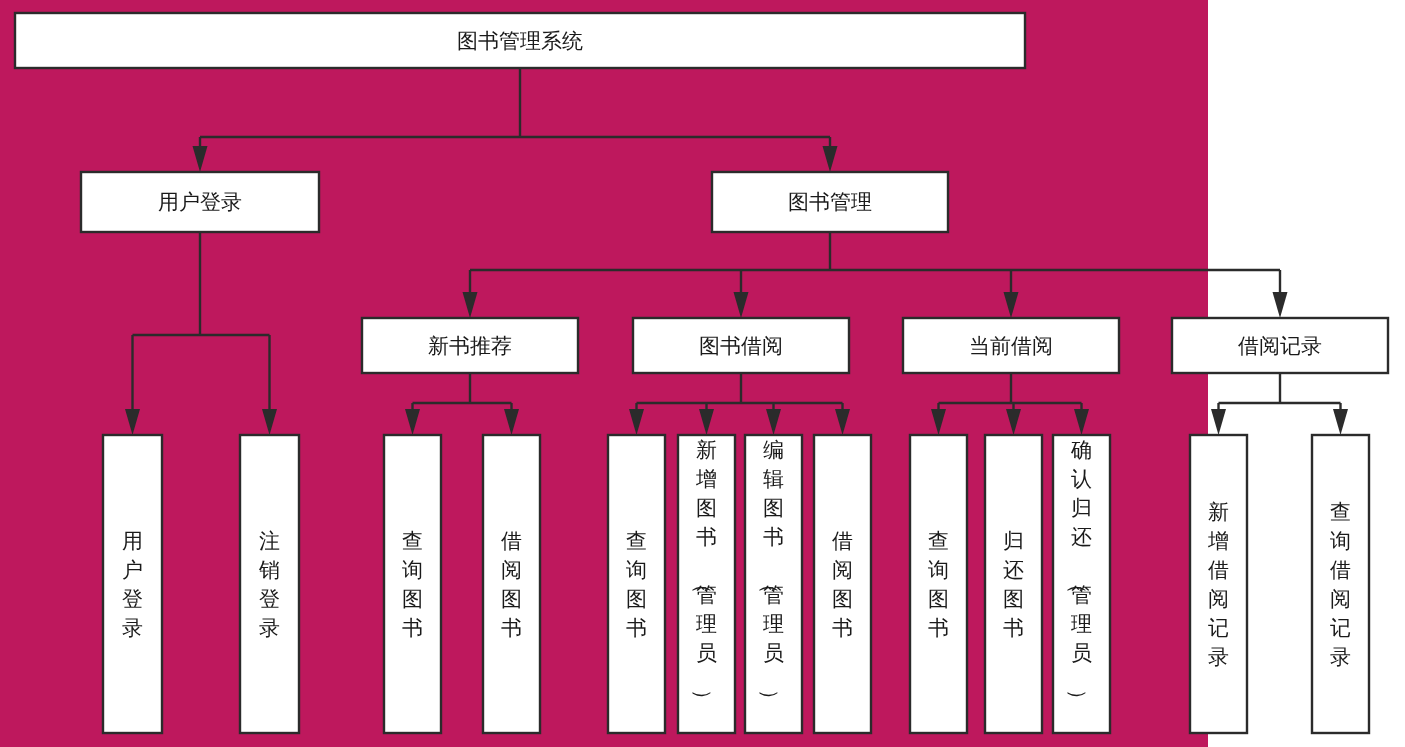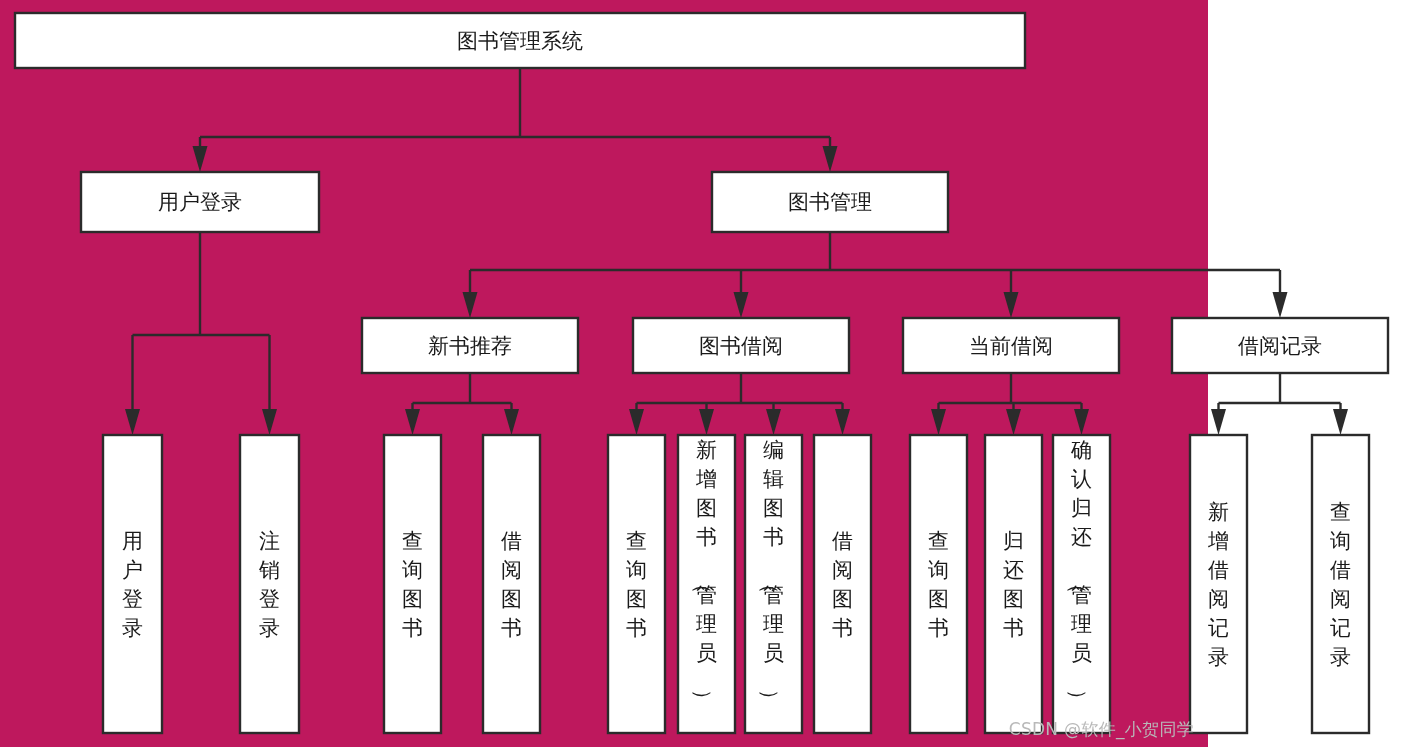--- a/index.html
+++ b/index.html
@@ -219,15 +219,14 @@
           <rect class="node-box" x="1190" y="435" width="57" height="298"></rect>
           <text class="node-label-vertical" x="1218.5" y="519"><tspan x="1218.5" dy="0">新</tspan><tspan x="1218.5" dy="29">增</tspan><tspan x="1218.5" dy="29">借</tspan><tspan x="1218.5" dy="29">阅</tspan><tspan x="1218.5" dy="29">记</tspan><tspan x="1218.5" dy="29">录</tspan></text>
         </g>
         <g>
           <rect class="node-box" x="1312" y="435" width="57" height="298"></rect>
           <text class="node-label-vertical" x="1340.5" y="519"><tspan x="1340.5" dy="0">查</tspan><tspan x="1340.5" dy="29">询</tspan><tspan x="1340.5" dy="29">借</tspan><tspan x="1340.5" dy="29">阅</tspan><tspan x="1340.5" dy="29">记</tspan><tspan x="1340.5" dy="29">录</tspan></text>
         </g>
       </g>
   </svg>
 
-  <div class="watermark">CSDN @软件_小贺同学</div>
 
 </div>
 
 </body></html>

